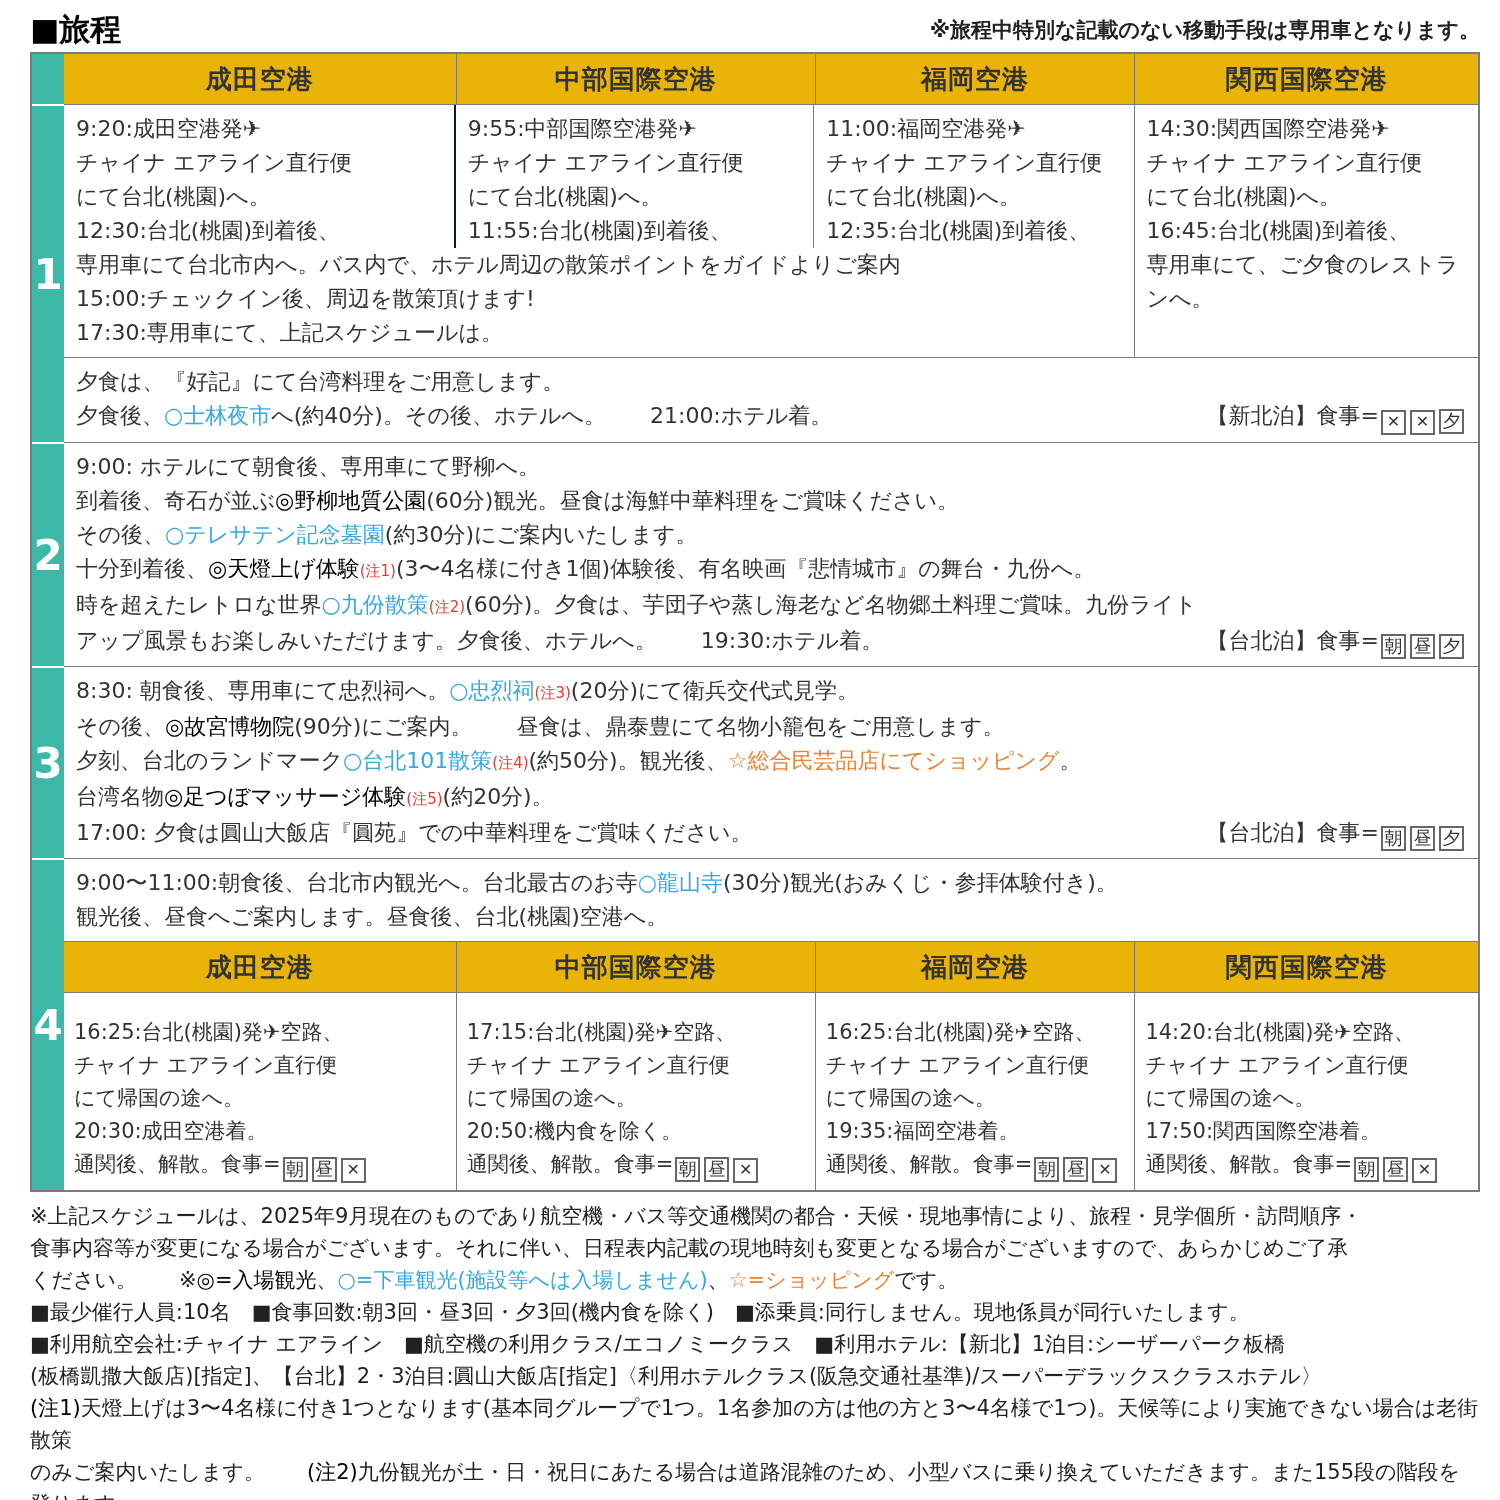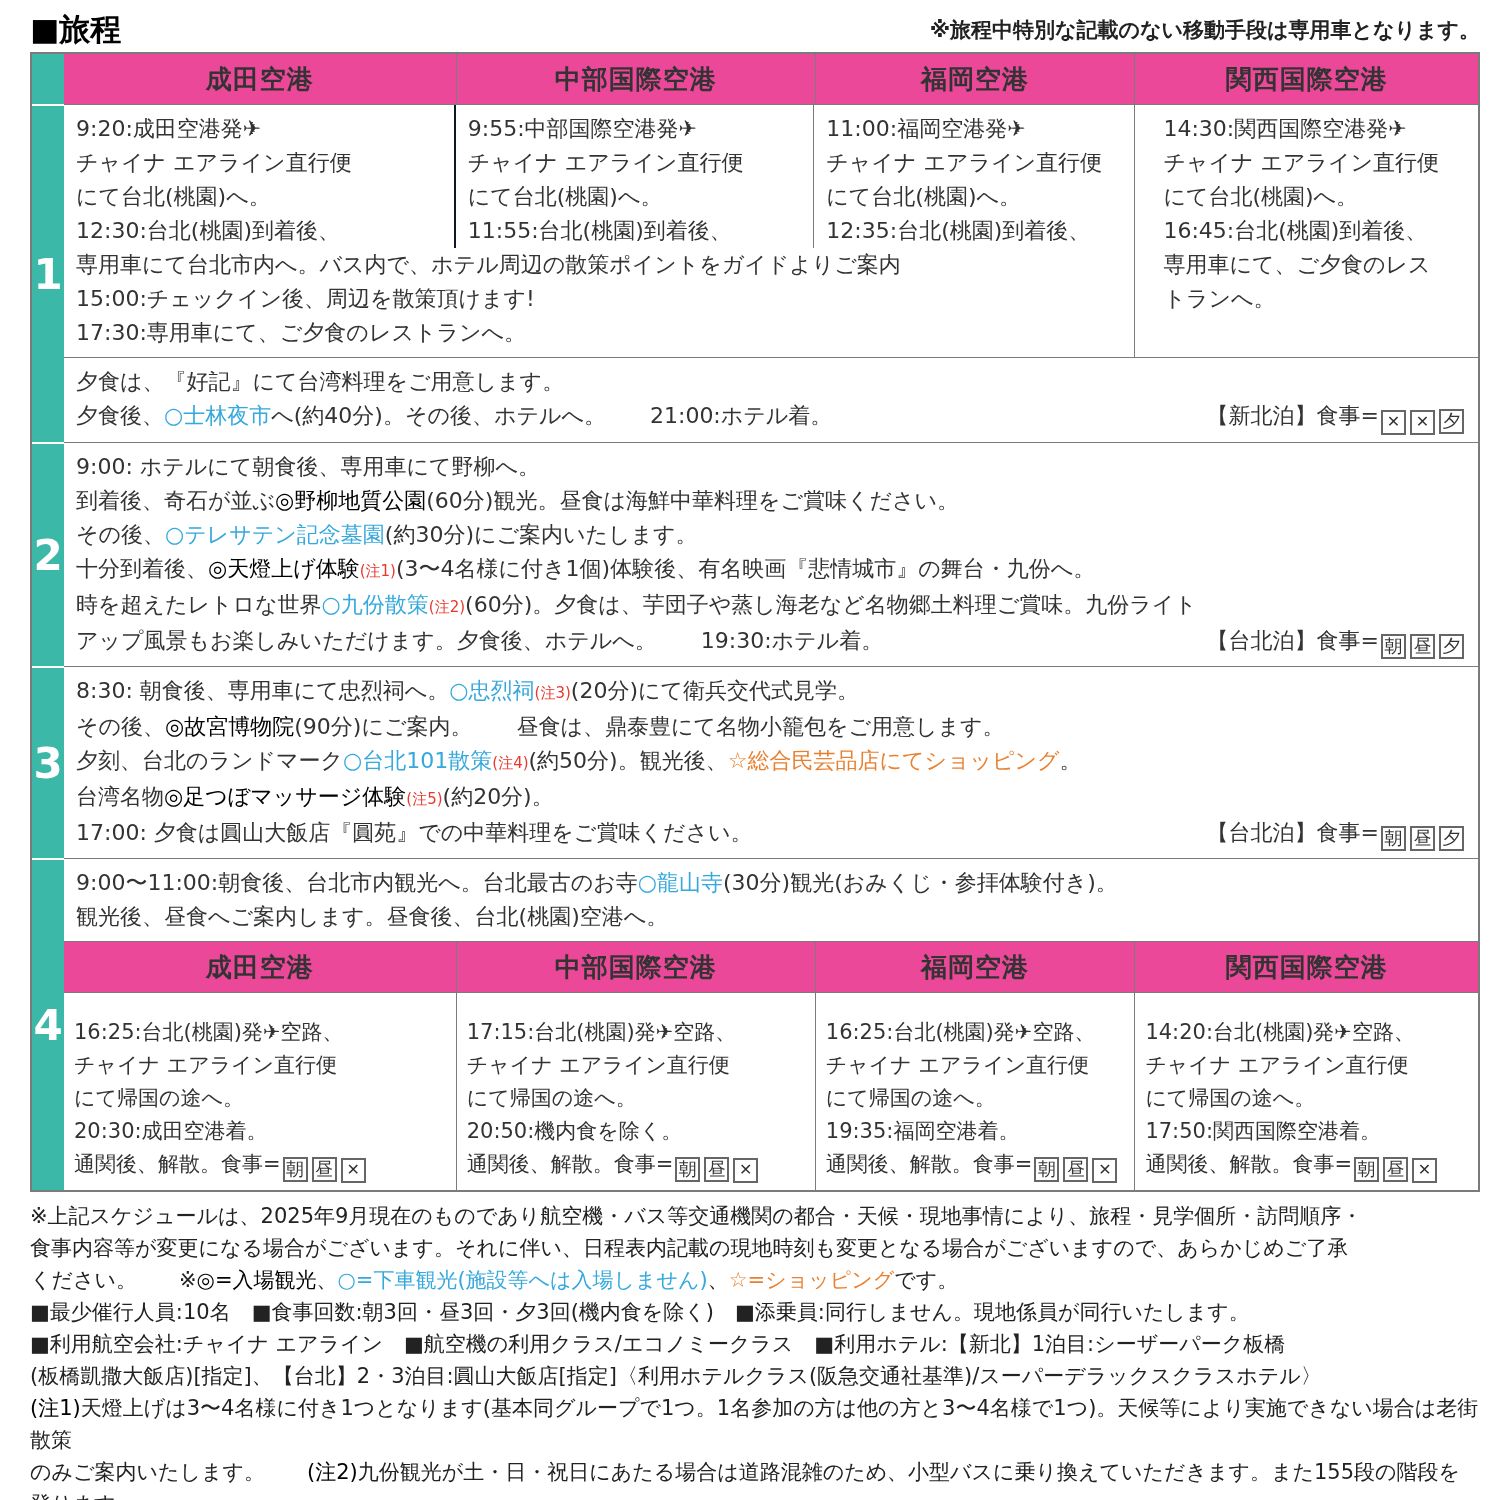--- a/index.html
+++ b/index.html
@@ -18,35 +18,35 @@
   .trow{display:flex;align-items:stretch;}
   .teal{
     width:32px;min-width:32px;background:#3cb8a8;color:#fff;
     display:flex;align-items:center;justify-content:center;
     font-size:42px;font-weight:bold;
   }
   .trow:not(:first-child) .teal{border-top:2px solid #fff;}
   .rowcontent{flex:1;min-width:0;}
   .trow:not(:first-child) .rowcontent{border-top:1px solid #7b7b7b;}
   
-  .hcells{display:flex;background:#ec4899;}
+  .hcells{display:flex;background:#eab308;}
   .hcell{
     text-align:center;font-size:26px;font-weight:bold;color:#333;
     padding:8px 0 7px;letter-spacing:1px;box-sizing:border-box;
   }
   .hcell + .hcell{border-left:1px solid #7b7b7b;}
   .w1{width:27.7%;}.w2{width:25.4%;}.w3{width:22.6%;}.w4{width:24.3%;}
   
   .cellpad{padding:7px 12px 7px 12px;}
   .line{line-height:34px;min-height:34px;}
   .line.just{display:flex;justify-content:space-between;align-items:baseline;}
   
   .d1-flight{display:flex;align-items:stretch;}
   .d1-left{width:75.7%;box-sizing:border-box;}
-  .d1-right{width:24.3%;box-sizing:border-box;border-left:1px solid #7b7b7b;padding:7px 28px;}
+  .d1-right{width:24.3%;box-sizing:border-box;border-left:1px solid #7b7b7b;padding:7px 11px;}
   .d1-cols{display:flex;align-items:stretch;}
   .d1col{box-sizing:border-box;padding:7px 10px 0 12px;}
   .d1c1{width:36.6%;border-right:2px solid #0f172a;}
   .d1c2{width:33.5%;border-right:1px solid #7b7b7b;}
   .d1c3{width:29.9%;}
   .d1-merged{padding:0 10px 7px 12px;}
   .d1-meal{border-top:1px solid #7b7b7b;padding:7px 12px;}
   
   .d4-intro{padding:7px 12px;}
   .d4-header{border-top:1px solid #7b7b7b;border-bottom:1px solid #7b7b7b;}
@@ -114,21 +114,21 @@
               <div class="d1col d1c3">
                   <div class="line"><span>11:00:福岡空港発✈</span></div>
                   <div class="line"><span>チャイナ エアライン直行便</span></div>
                   <div class="line"><span>にて台北(桃園)へ。</span></div>
                   <div class="line"><span>12:35:台北(桃園)到着後、</span></div>
                 </div>
             </div>
             <div class="d1-merged">
                 <div class="line"><span>専用車にて台北市内へ。バス内で、ホテル周辺の散策ポイントをガイドよりご案内</span></div>
                 <div class="line"><span>15:00:チェックイン後、周辺を散策頂けます!</span></div>
-                <div class="line"><span>17:30:専用車にて、ご夕食のレストランへ。</span></div>
+                <div class="line"><span>17:30:専用車にて、上記スケジュールは。</span></div>
               </div>
           </div>
           <div class="d1-right">
               <div class="line"><span>14:30:関西国際空港発✈</span></div>
               <div class="line"><span>チャイナ エアライン直行便</span></div>
               <div class="line"><span>にて台北(桃園)へ。</span></div>
               <div class="line"><span>16:45:台北(桃園)到着後、</span></div>
               <div class="line"><span>専用車にて、ご夕食のレストランへ。</span></div>
             </div>
         </div>

